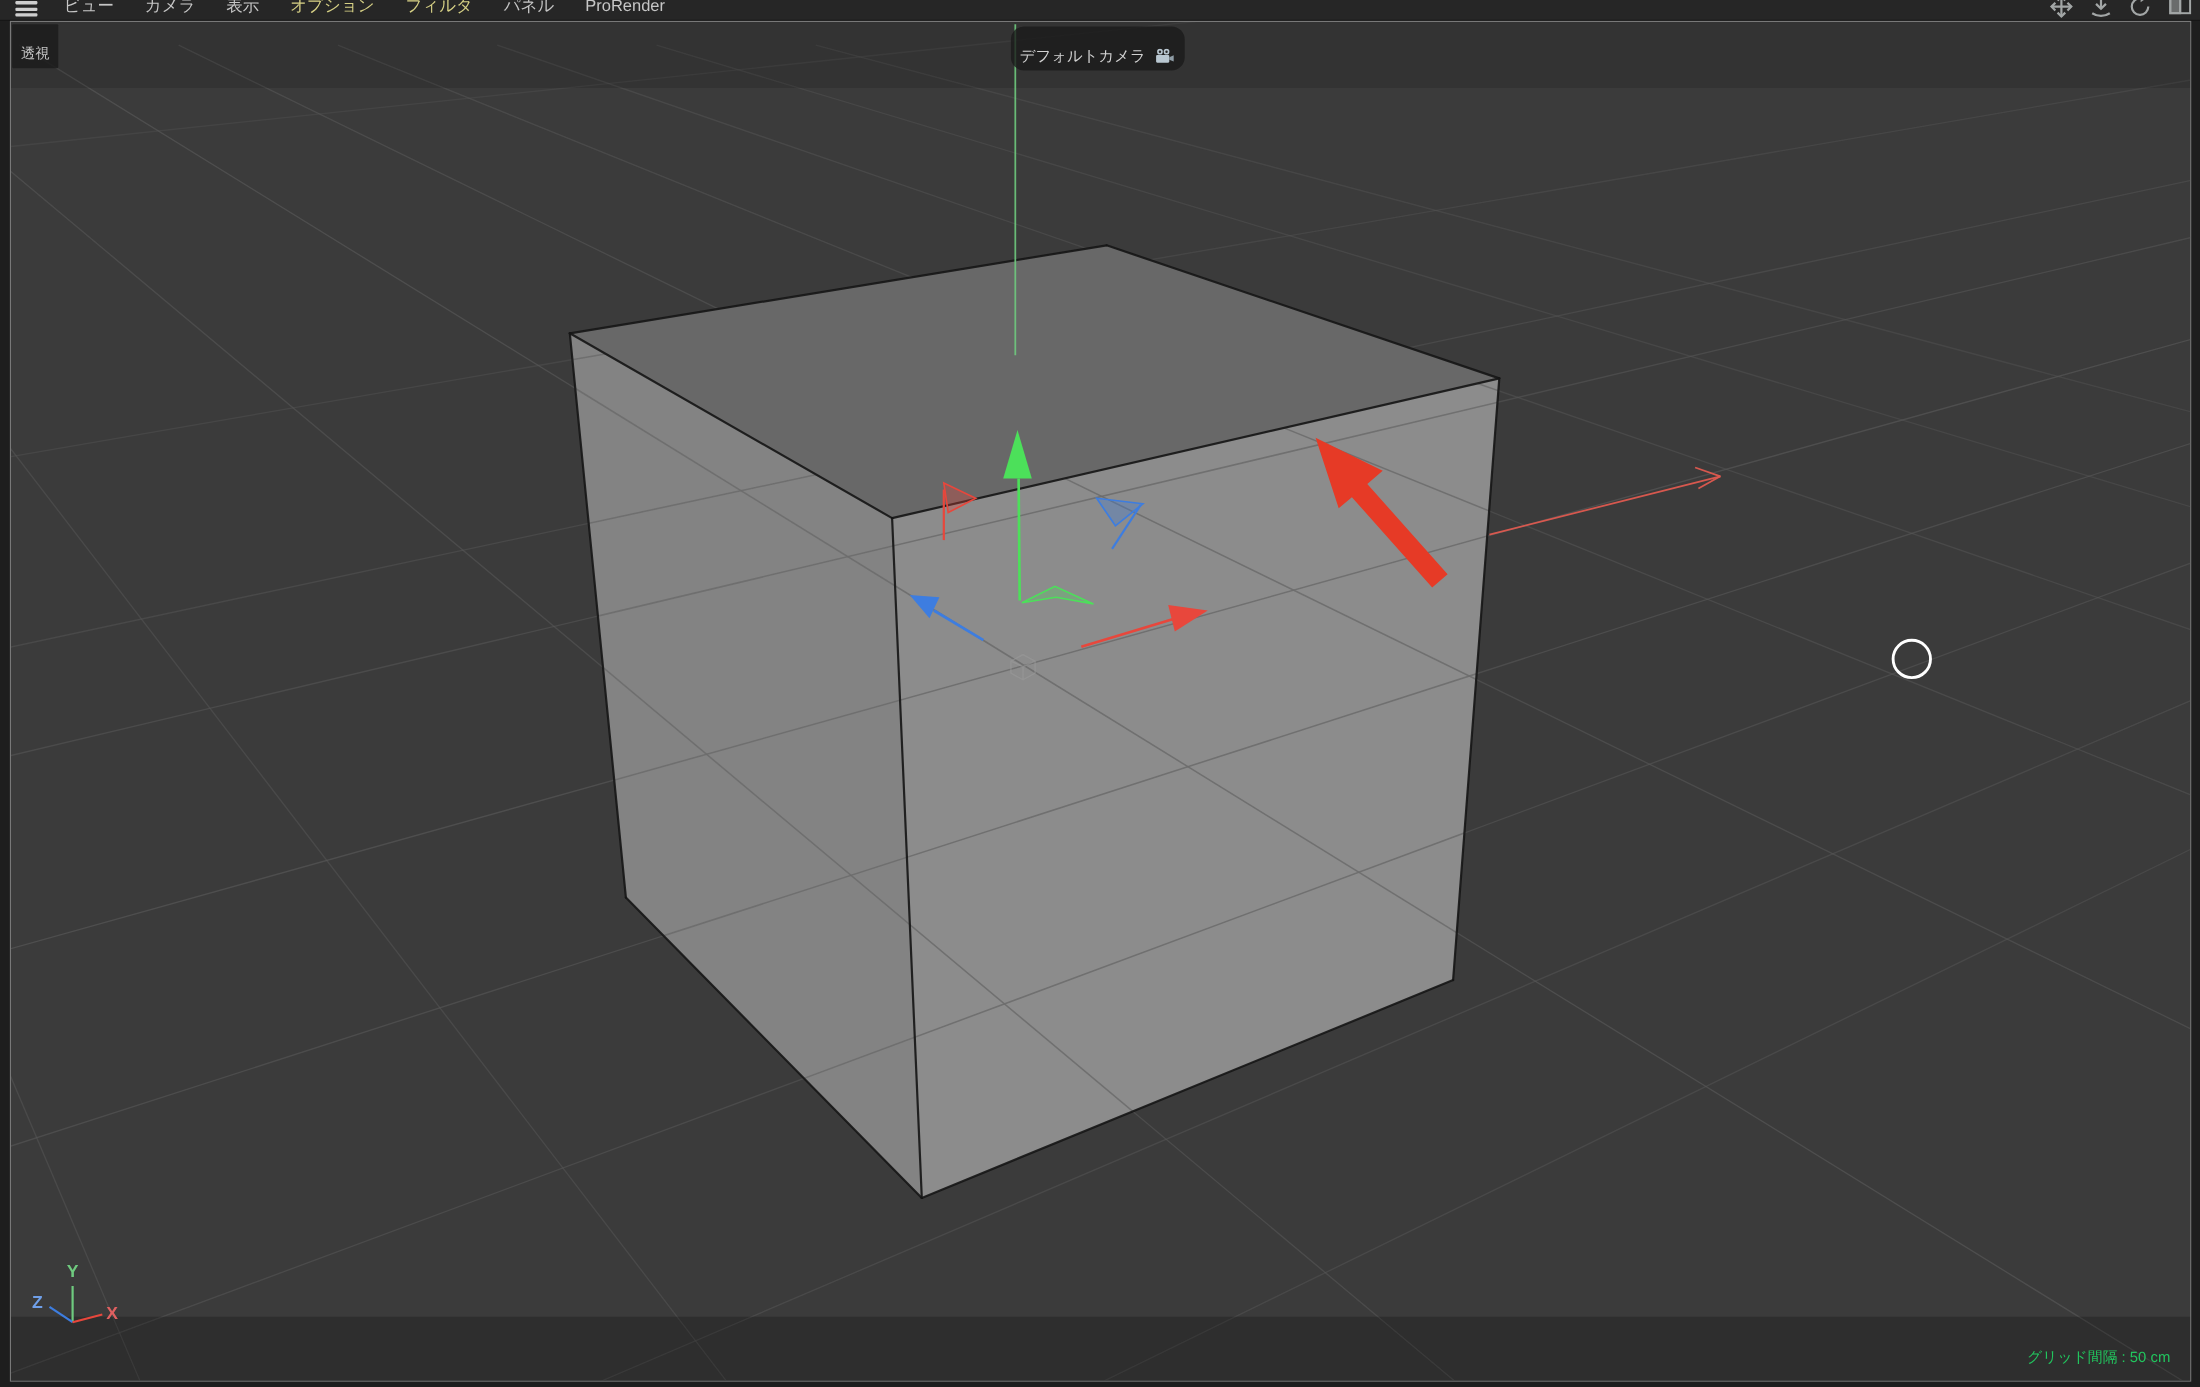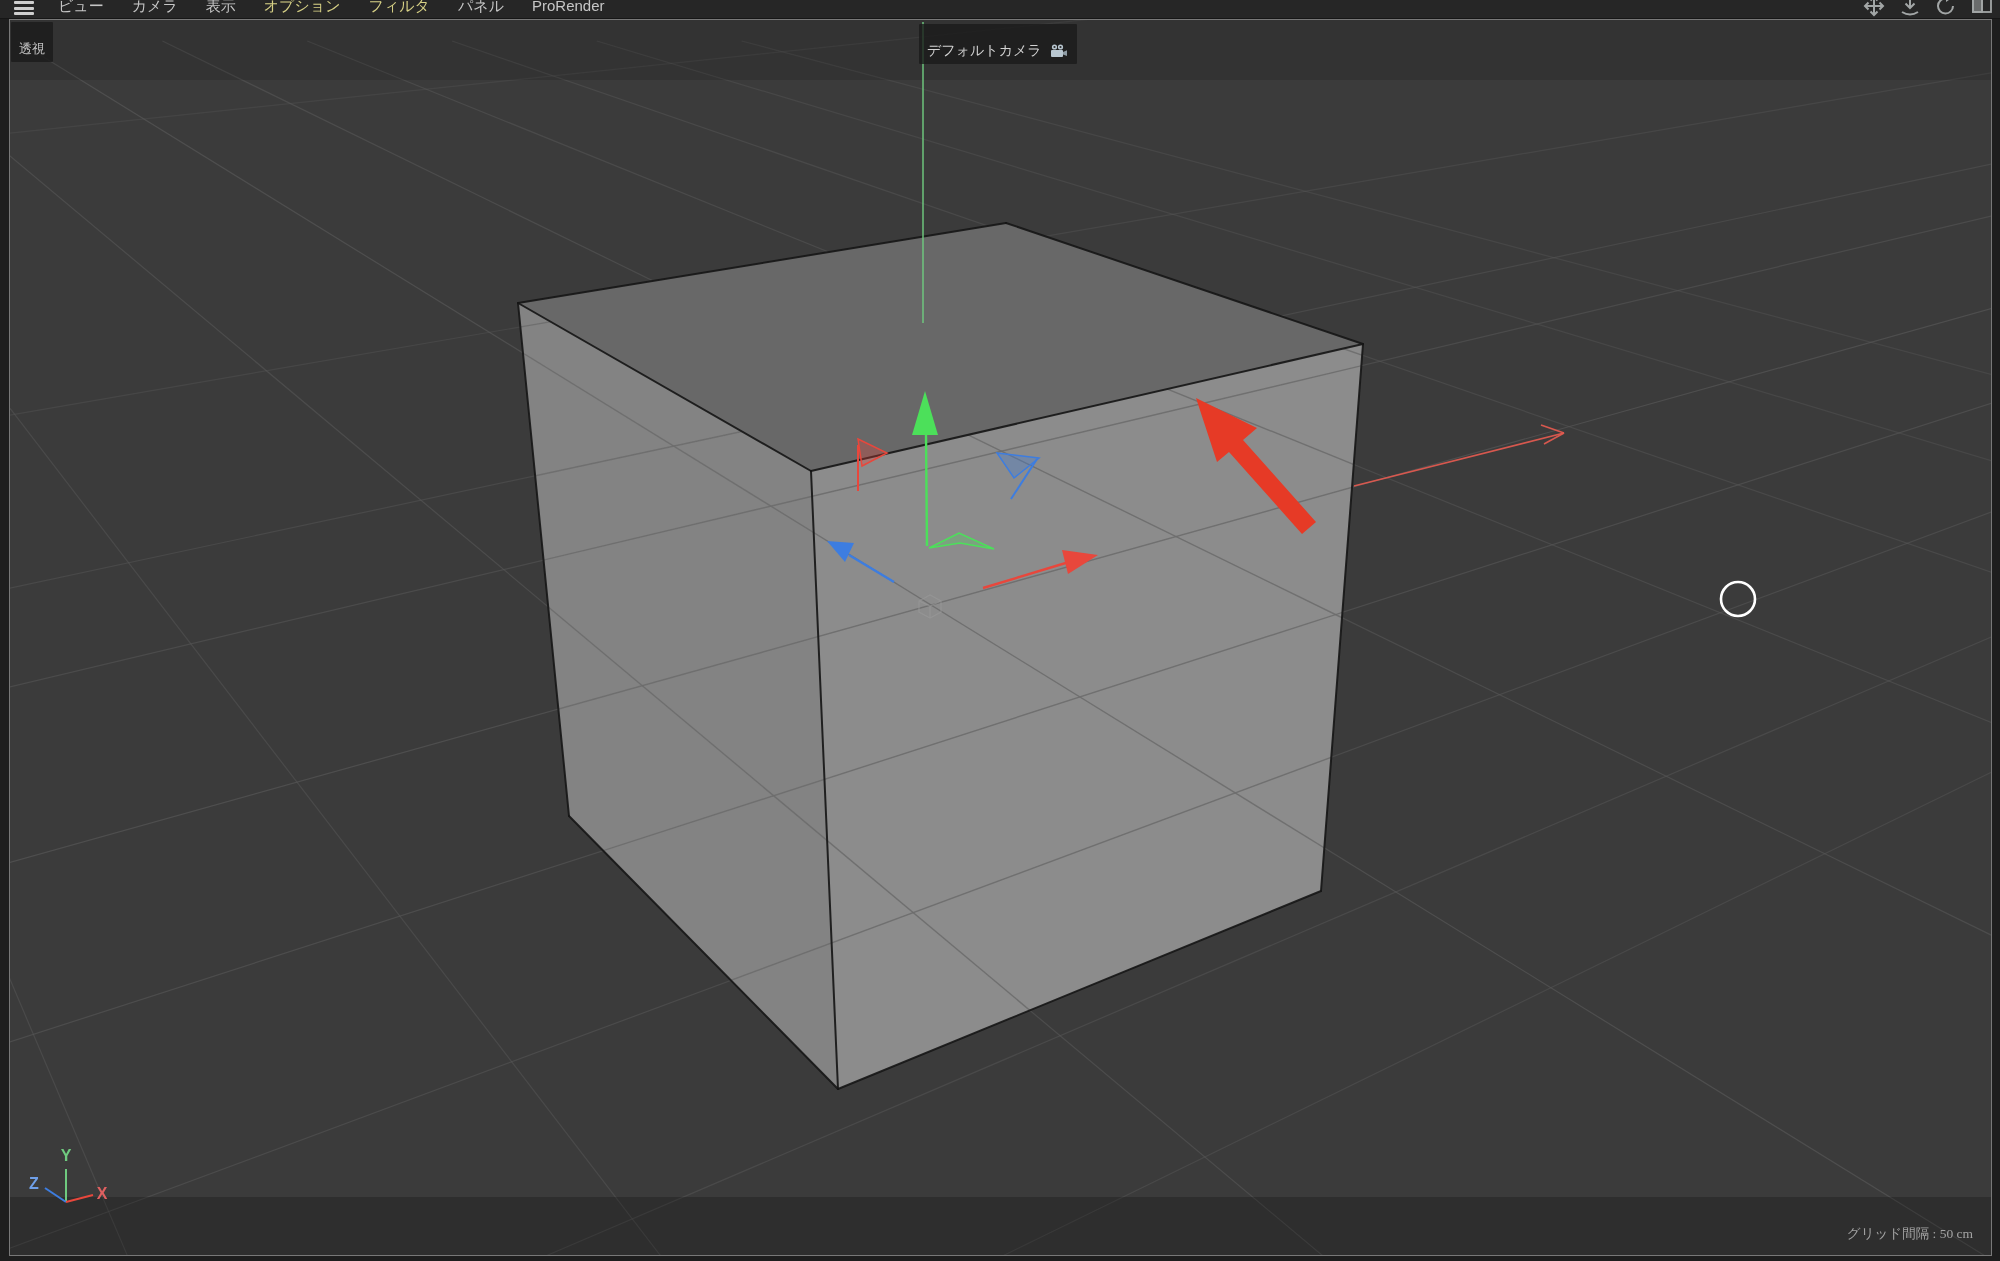--- a/index.html
+++ b/index.html
@@ -12,22 +12,22 @@
   .menu-item{font-size:15px;line-height:23px;margin-top:-6px;padding:0 14px;white-space:nowrap;cursor:default;}
   .nav-icons{position:absolute;right:6px;top:0;height:19px;display:flex;gap:12px;overflow:hidden;}
   .nav-icon{width:24px;height:26px;margin-top:-7px;}
   .nav-icon svg{width:24px;height:26px;}
   .viewport{position:absolute;left:9px;top:19px;width:1983px;height:1237px;background:#3b3b3b;
             border:1px solid #787878;box-sizing:border-box;overflow:hidden;}
   .viewport > svg{position:absolute;left:0;top:0;}
   .vp-label{position:absolute;background:rgba(26,26,26,0.78);color:#c6c6c6;font-size:13px;
             padding:18px 8px 4px 8px;border-radius:1px;white-space:nowrap;}
   .label-perspective{left:1px;top:2px;}
-  .label-camera{left:909px;top:4px;font-size:14px;color:#d2d2d2;display:flex;align-items:center;gap:7px;}
-  .status-text{position:absolute;right:18px;bottom:12px;color:#a3a3a3;font-size:13.5px;white-space:nowrap;font-family:Liberation Serif, serif;}
+  .label-camera{left:909px;top:4px;font-size:14px;color:#d2d2d2;display:flex;align-items:center;gap:7px;border-radius:12px;}
+  .status-text{position:absolute;right:18px;bottom:12px;color:#22c55e;font-size:13.5px;white-space:nowrap;}
 </style>
 </head>
 <body>
 
 <div class="app">
 
   <div class="menubar">
     <div class="hamburger">
       <span></span>
         <span></span>

